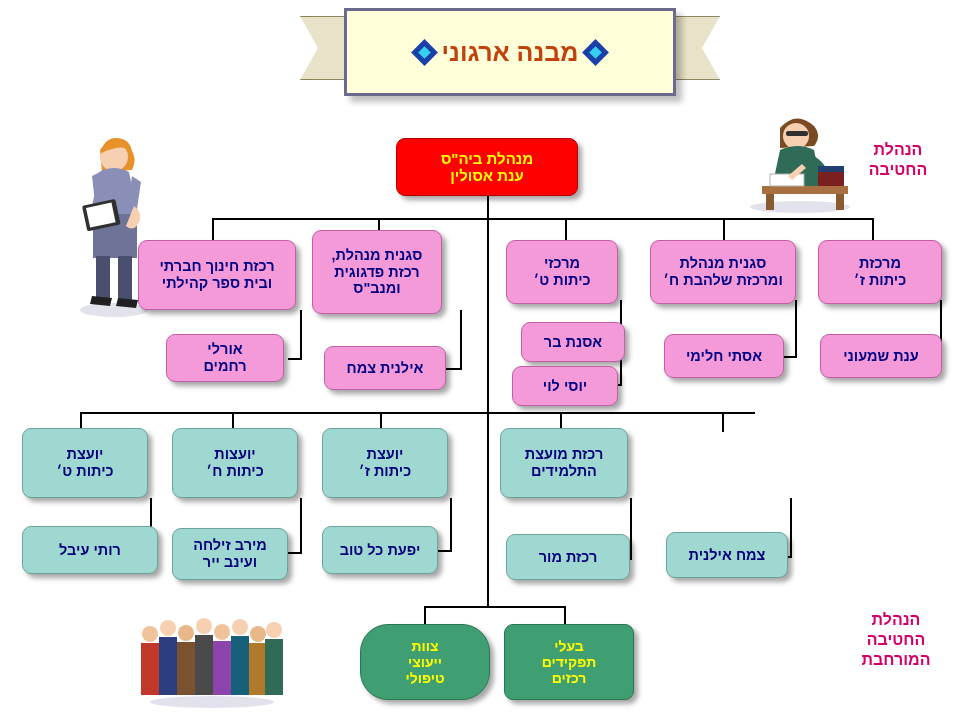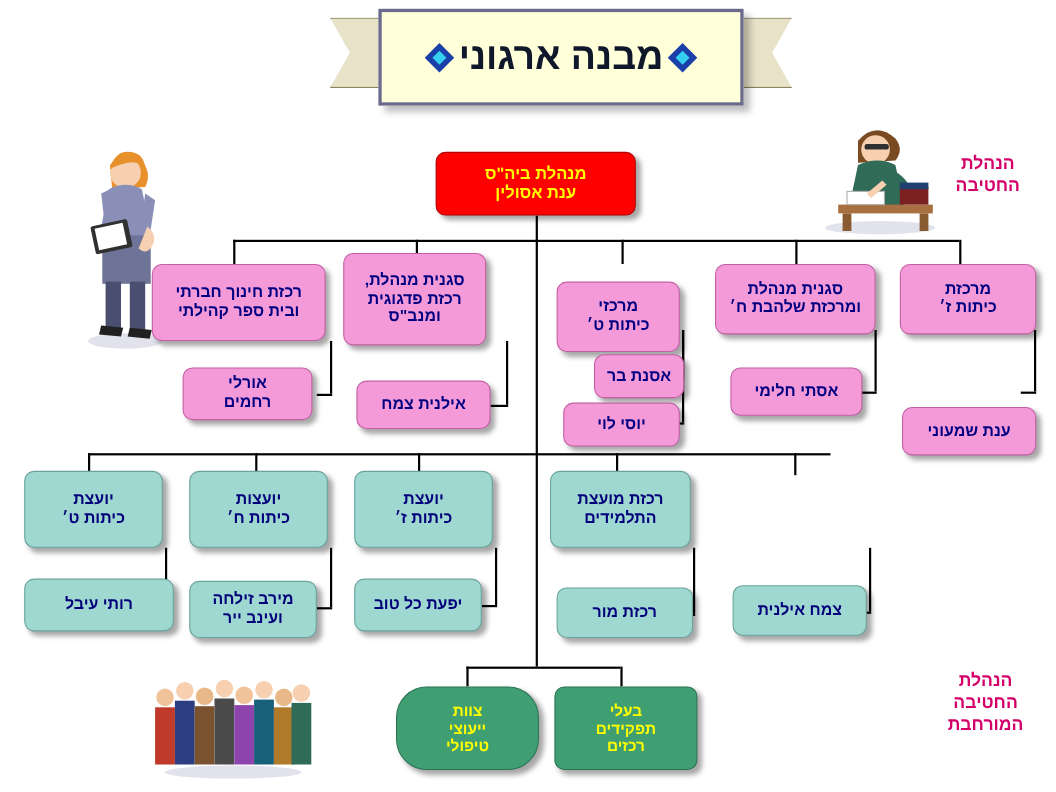--- a/index.html
+++ b/index.html
@@ -46,23 +46,23 @@
     height: 88px;
     background: #ffffd9;
     border: 3px solid #6b6b8f;
     box-shadow: 6px 6px 6px rgba(0,0,0,0.25);
     display: flex;
     align-items: center;
     justify-content: center;
     box-sizing: border-box;
   }
   .banner-title {
-    font-size: 34px;
+    font-size: 25px;
     font-weight: bold;
-    color: #0f172a;
+    color: #c2410c;
     letter-spacing: 0px;
     white-space: nowrap;
   }
   .banner-diamond {
     display: inline-block;
     width: 19px;
     height: 19px;
     background: #1a3fa8;
     transform: rotate(45deg);
     position: relative;
@@ -272,32 +272,32 @@
   <div class="node n-pink" style="left:138px; top:240px; width:158px; height:70px;">רכזת חינוך חברתי
 ובית ספר קהילתי</div>
   <div class="node n-pink" style="left:166px; top:334px; width:118px; height:48px;">אורלי
 רחמים</div>
 
   <div class="node n-pink" style="left:312px; top:230px; width:130px; height:84px;">סגנית מנהלת,
 רכזת פדגוגית
 ומנב"ס</div>
   <div class="node n-pink" style="left:324px; top:346px; width:122px; height:44px;">אילנית צמח</div>
 
-  <div class="node n-pink" style="left:506px; top:240px; width:112px; height:64px;margin-top:16px;">מרכזי
+  <div class="node n-pink" style="left:506px; top:240px; width:112px; height:64px;">מרכזי
 כיתות ט׳</div>
-  <div class="node n-pink" style="left:540px; top:322px; width:82px; height:40px;">אסנת בר</div>
+  <div class="node n-pink" style="left:521px; top:322px; width:104px; height:40px;">אסנת בר</div>
   <div class="node n-pink" style="left:512px; top:366px; width:106px; height:40px;">יוסי לוי</div>
 
   <div class="node n-pink" style="left:650px; top:240px; width:146px; height:64px;">סגנית מנהלת
 ומרכזת שלהבת ח׳</div>
   <div class="node n-pink" style="left:664px; top:334px; width:120px; height:44px;">אסתי חלימי</div>
 
   <div class="node n-pink" style="left:818px; top:240px; width:124px; height:64px;">מרכזת
 כיתות ז׳</div>
-  <div class="node n-pink" style="left:820px; top:334px; width:122px; height:44px;margin-top:36px;">ענת שמעוני</div>
+  <div class="node n-pink" style="left:820px; top:334px; width:122px; height:44px;">ענת שמעוני</div>
 
   <div class="node n-teal" style="left:22px; top:428px; width:126px; height:70px;">יועצת
 כיתות ט׳</div>
   <div class="node n-teal" style="left:22px; top:526px; width:136px; height:48px;">רותי עיבל</div>
 
   <div class="node n-teal" style="left:172px; top:428px; width:126px; height:70px;">יועצות
 כיתות ח׳</div>
   <div class="node n-teal" style="left:172px; top:528px; width:116px; height:52px;">מירב זילחה
 ועינב ייר</div>
 

